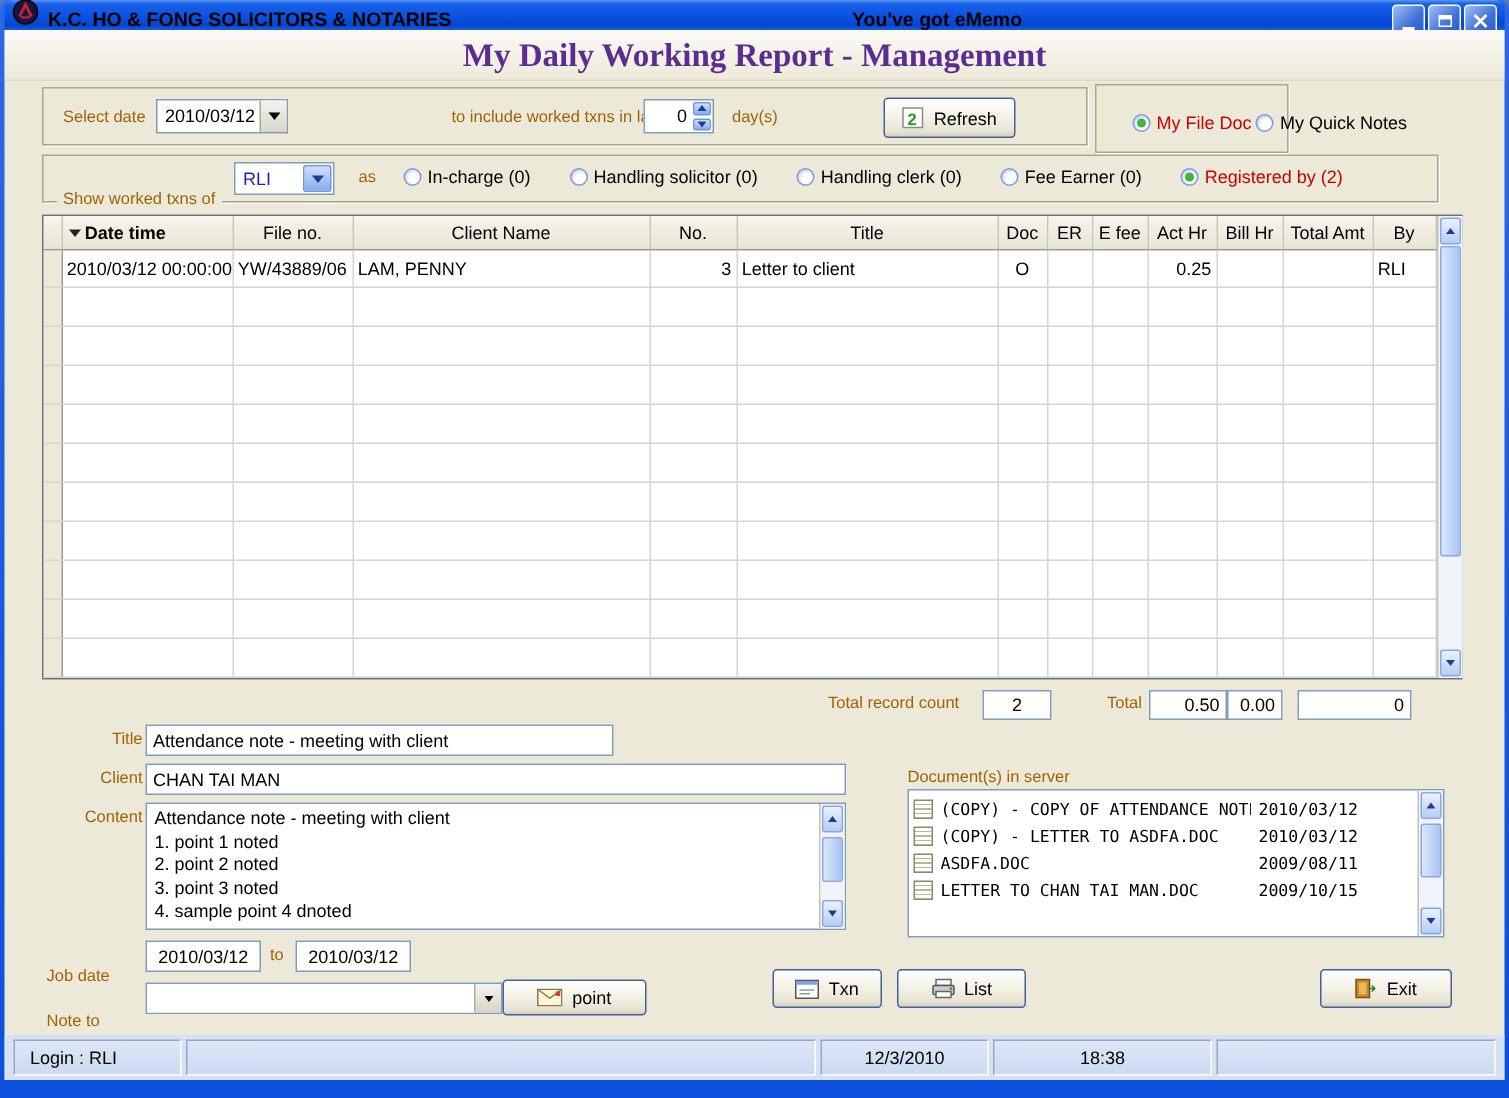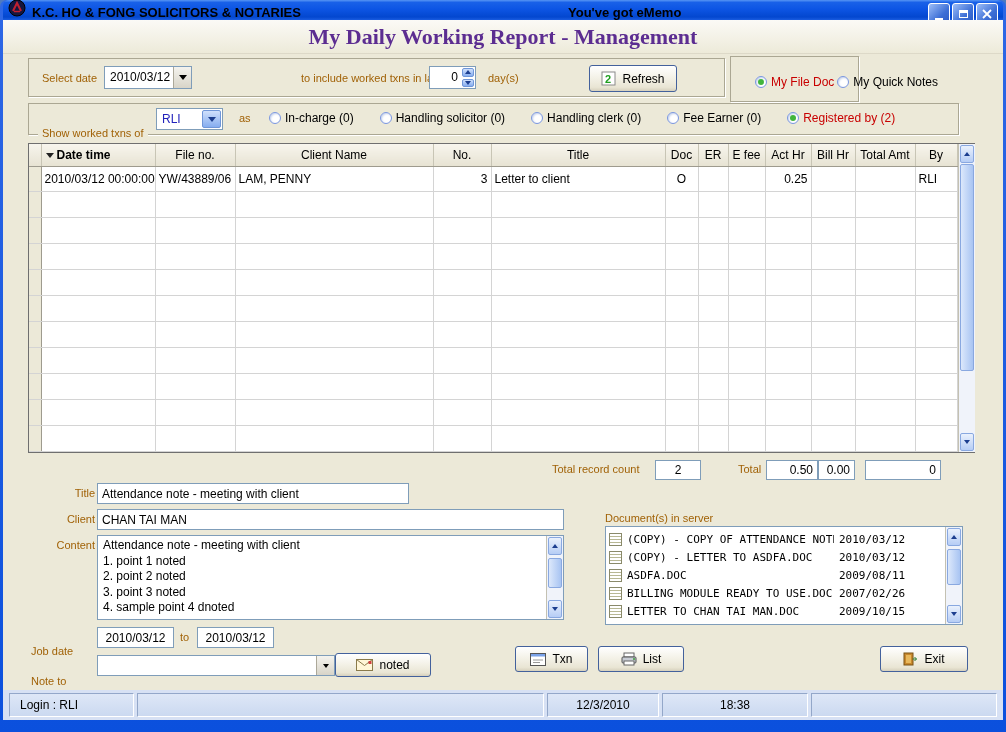--- a/index.html
+++ b/index.html
@@ -112,21 +112,21 @@
   .lbl-noteto{position:absolute;left:28px;top:655px;}
   .notecombo{position:absolute;left:94px;top:635px;width:238px;height:21px;box-sizing:border-box;background:#fff;border:1px solid #7F9DB9;display:flex;}
   .notecombo input{flex:1;border:none;outline:none;font-family:"Liberation Sans",sans-serif;font-size:12px;padding:2px 4px;min-width:0;}
   .ememobtn{left:332px;top:633px;width:96px;height:24px;}
   .txnbtn{left:512px;top:626px;width:73px;height:26px;}
   .listbtn{left:595px;top:626px;width:86px;height:26px;}
   .exitbtn{left:877px;top:626px;width:88px;height:26px;}
   
   .statusbar{position:absolute;left:0;top:670px;width:1000px;height:30px;box-sizing:border-box;background:#D7E1F4;display:flex;gap:3px;padding:3px 6px;}
   .spanel{box-sizing:border-box;border:1px solid;border-color:#93A7C9 #FFFFFF #FFFFFF #93A7C9;display:flex;align-items:center;padding:0 10px;font-size:12px;background:linear-gradient(#DEE7F7,#CBD9F0);white-space:nowrap;}
-  .sp1{width:125px;} .sp2{flex:1;} .sp3{width:112px;justify-content:center;} .sp4{width:146px;justify-content:center;} .sp5{width:186px;}
+  .sp1{width:112px;} .sp2{flex:1;} .sp3{width:112px;justify-content:center;} .sp4{width:146px;justify-content:center;} .sp5{width:186px;}
 </style>
 </head>
 <body>
 
 <div class="window">
   <div class="titlebar">
     <span class="appicon">
       <svg width="18" height="18" viewBox="0 0 18 18">
           <circle cx="9" cy="9" r="8" fill="#16163E" stroke="#000"></circle>
           <path d="M5 12 L9 4 L13 12" stroke="#C02030" stroke-width="2" fill="none"></path>
@@ -494,25 +494,20 @@
           <span class="docname">(COPY) - LETTER TO ASDFA.DOC</span>
           <span class="docdate">2010/03/12</span>
         </div>
         <div class="docrow">
           <span class="docicon"></span>
           <span class="docname">ASDFA.DOC</span>
           <span class="docdate">2009/08/11</span>
         </div>
         <div class="docrow">
           <span class="docicon"></span>
-          <span class="docname">BILLING MODULE READY TO USE.DOC</span>
-          <span class="docdate">2007/02/26</span>
-        </div>
-        <div class="docrow">
-          <span class="docicon"></span>
           <span class="docname">LETTER TO CHAN TAI MAN.DOC</span>
           <span class="docdate">2009/10/15</span>
         </div>
       </div>
       <div class="vscroll">
         <div class="sbtn">
             <i class="tri-up nv sm"></i>
           </div>
         <div class="strack">
             <div class="sthumb" style="top:2px;height:34px;"></div>
@@ -535,21 +530,21 @@
           <i class="tri-down sm"></i>
         </span>
     </div>
 
     <button class="xpbtn ememobtn">
       <svg width="17" height="12" viewBox="0 0 17 12">
           <rect x="0.5" y="0.5" width="16" height="11" fill="#FFF6D8" stroke="#8A7A4A"></rect>
           <path d="M0.5 0.5 L8.5 6.5 L16.5 0.5" fill="none" stroke="#8A7A4A"></path>
           <rect x="12.5" y="2" width="3" height="3" fill="#D04040"></rect>
         </svg>
-      <span>noted</span>
+      <span>point</span>
     </button>
     <button class="xpbtn txnbtn">
       <svg width="16" height="13" viewBox="0 0 16 13">
           <rect x="0.5" y="0.5" width="15" height="12" fill="#fff" stroke="#555"></rect>
           <rect x="1" y="1" width="14" height="2.5" fill="#7AA2E8"></rect>
           <line x1="3" y1="7" x2="13" y2="7" stroke="#999"></line>
           <line x1="3" y1="9.5" x2="10" y2="9.5" stroke="#999"></line>
         </svg>
       <span>Txn</span>
     </button>

